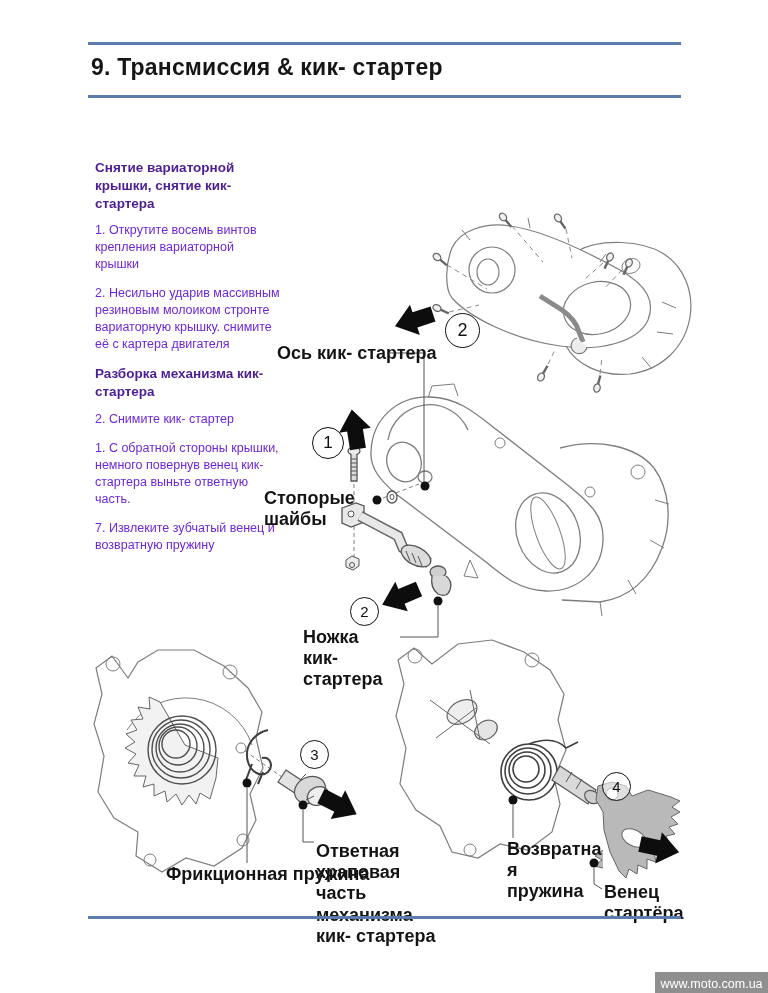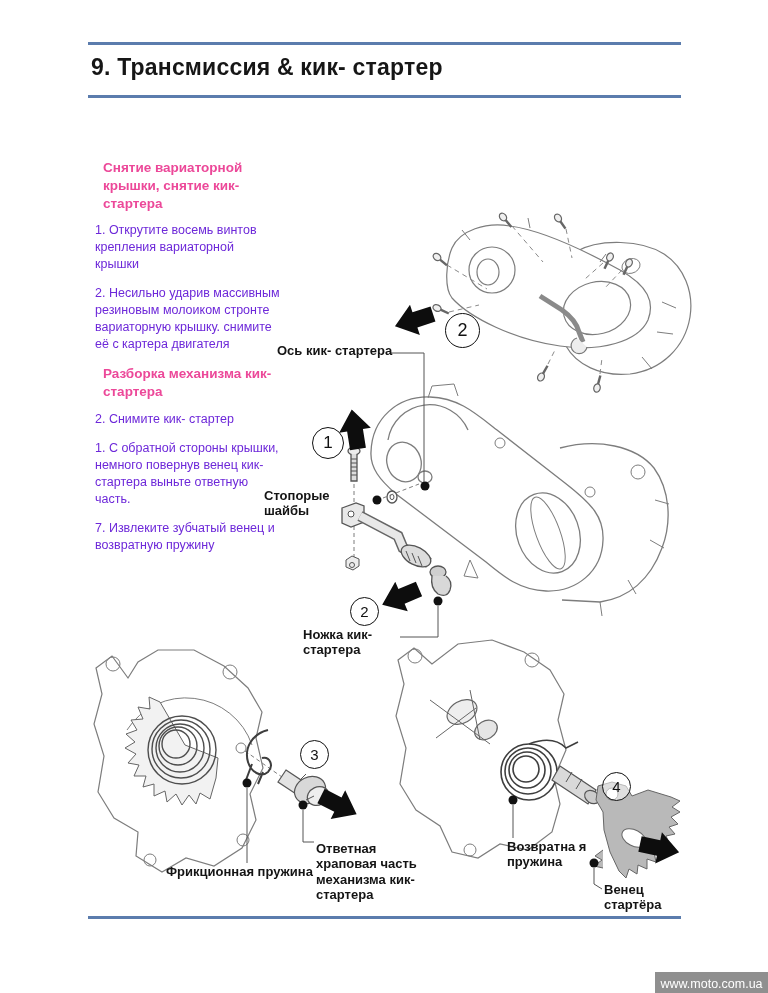--- a/index.html
+++ b/index.html
@@ -5,25 +5,25 @@
   html,body{margin:0;padding:0;background:#fff;}
   .page{position:relative;width:768px;height:993px;background:#ffffff;
         font-family:"Liberation Sans",sans-serif;overflow:hidden;padding-left:32px;}
   .rule{position:absolute;left:88px;width:593px;height:3px;background:#5b7cad;}
   .rule-top{top:42px;}
   .rule-title{top:95px;}
   .rule-bottom{top:916px;}
   .page-title{position:absolute;left:91px;top:54px;margin:0;font-size:23px;
         font-weight:bold;color:#161616;letter-spacing:.2px;}
   .col{position:absolute;left:95px;top:159px;width:186px;}
-  .col h2{font-size:13.5px;font-weight:bold;color:#ec4899;margin:0 8px 10px;
+  .col h2{font-size:13.5px;font-weight:bold;color:#4c1d95;margin:0 0 10px;
         line-height:1.32;width:172px;}
   .col p{font-size:12.5px;color:#6d28d9;margin:0 0 12px;line-height:1.36;}
   .sec2{margin-top:17px;display:block;}
-  .lbl{position:absolute;font-size:13px;font-weight:bold;color:#141414;line-height:1.18;}
+  .lbl{position:absolute;font-size:18px;font-weight:bold;color:#141414;line-height:1.18;}
   .nowrap{white-space:nowrap;}
   .callout{position:absolute;border:1.7px solid #111;border-radius:50%;
         display:flex;align-items:center;justify-content:center;color:#111;
         background:rgba(255,255,255,.55);}
   .art{position:absolute;left:0;top:0;}
   .labels{position:absolute;left:0;top:0;width:768px;height:993px;}
   .watermark{position:absolute;left:655px;top:972px;width:113px;height:23px;
         background:#8f8f8f;color:#fff;font-size:12.5px;
         display:flex;align-items:center;justify-content:center;}
 </style>

